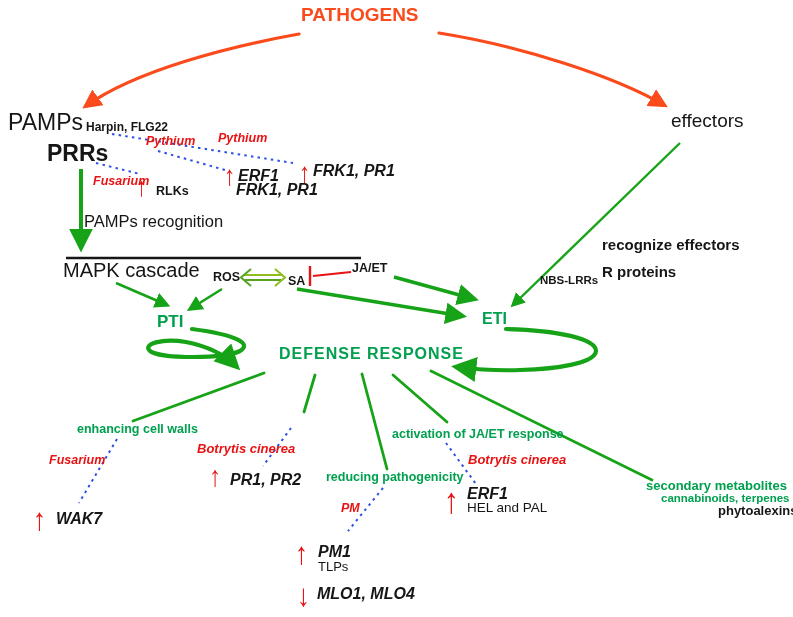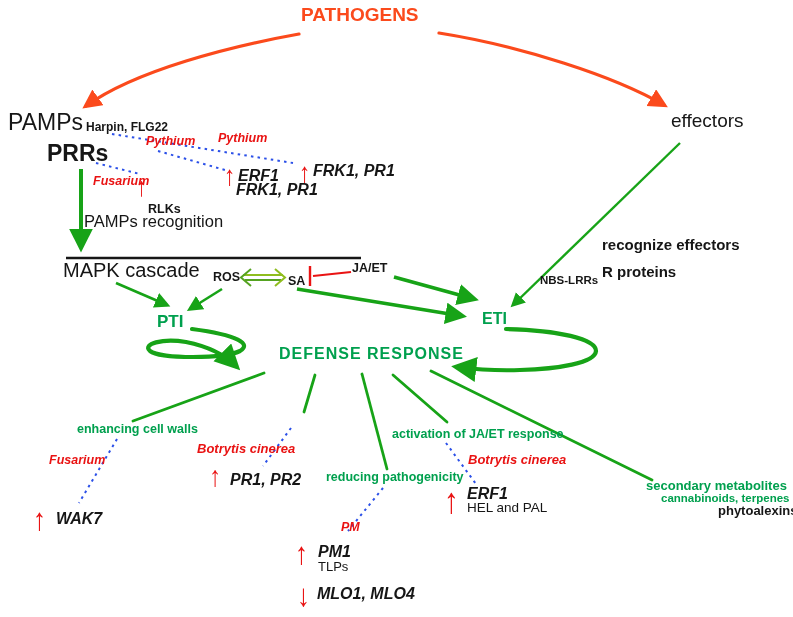--- a/index.html
+++ b/index.html
@@ -82,21 +82,21 @@
 
   <div class="lbl big" style="left:8px;top:110px;">PAMPs</div>
   <div class="lbl bold" style="left:86px;top:121px;font-size:12px;">Harpin, FLG22</div>
   <div class="lbl big bold" style="left:47px;top:141px;">PRRs</div>
 
   <div class="lbl red bold it small" style="left:146px;top:135px;">Pythium</div>
   <div class="lbl red bold it small" style="left:218px;top:132px;">Pythium</div>
   <div class="lbl red bold it small" style="left:93px;top:175px;">Fusarium</div>
 
   <span class="rarr" style="left:136px;top:176px;font-size:22px;">↑</span>
-  <div class="lbl bold small" style="left:148px;top:185px;margin-top:18px;">RLKs</div>
+  <div class="lbl bold small" style="left:156px;top:185px;">RLKs</div>
 
   <span class="rarr" style="left:224px;top:163px;font-size:23px;">↑</span>
   <div class="lbl gene" style="left:238px;top:168px;">ERF1</div>
   <div class="lbl gene" style="left:236px;top:182px;">FRK1, PR1</div>
 
   <span class="rarr" style="left:299px;top:160px;font-size:23px;">↑</span>
   <div class="lbl gene" style="left:313px;top:163px;">FRK1, PR1</div>
 
   <div class="lbl" style="left:671px;top:111px;font-size:19px;">effectors</div>
 
@@ -117,21 +117,21 @@
   <div class="lbl grn bold small" style="left:77px;top:423px;">enhancing cell walls</div>
   <div class="lbl red bold it small" style="left:49px;top:454px;">Fusarium</div>
   <span class="rarr" style="left:33px;top:506px;font-size:26px;">↑</span>
   <div class="lbl gene" style="left:56px;top:511px;">WAK7</div>
 
   <div class="lbl red bold it" style="left:197px;top:442px;font-size:13px;">Botrytis cinerea</div>
   <span class="rarr" style="left:209px;top:463px;font-size:24px;">↑</span>
   <div class="lbl gene" style="left:230px;top:472px;">PR1, PR2</div>
 
   <div class="lbl grn bold small" style="left:326px;top:471px;">reducing pathogenicity</div>
-  <div class="lbl red bold it small" style="left:341px;top:502px;margin-top:19px;">PM</div>
+  <div class="lbl red bold it small" style="left:341px;top:502px;">PM</div>
   <span class="rarr" style="left:295px;top:540px;font-size:26px;">↑</span>
   <div class="lbl gene" style="left:318px;top:544px;text-align:center;">PM1</div>
   <div class="lbl" style="left:318px;top:560px;font-size:13px;">TLPs</div>
   <span class="rarr" style="left:297px;top:582px;font-size:26px;">↓</span>
   <div class="lbl gene" style="left:317px;top:586px;">MLO1, MLO4</div>
 
   <div class="lbl grn bold small" style="left:392px;top:428px;">activation of JA/ET response</div>
   <div class="lbl red bold it" style="left:468px;top:453px;font-size:13px;">Botrytis cinerea</div>
   <span class="rarr" style="left:444px;top:484px;font-size:30px;">↑</span>
   <div class="lbl gene" style="left:467px;top:486px;">ERF1</div>

